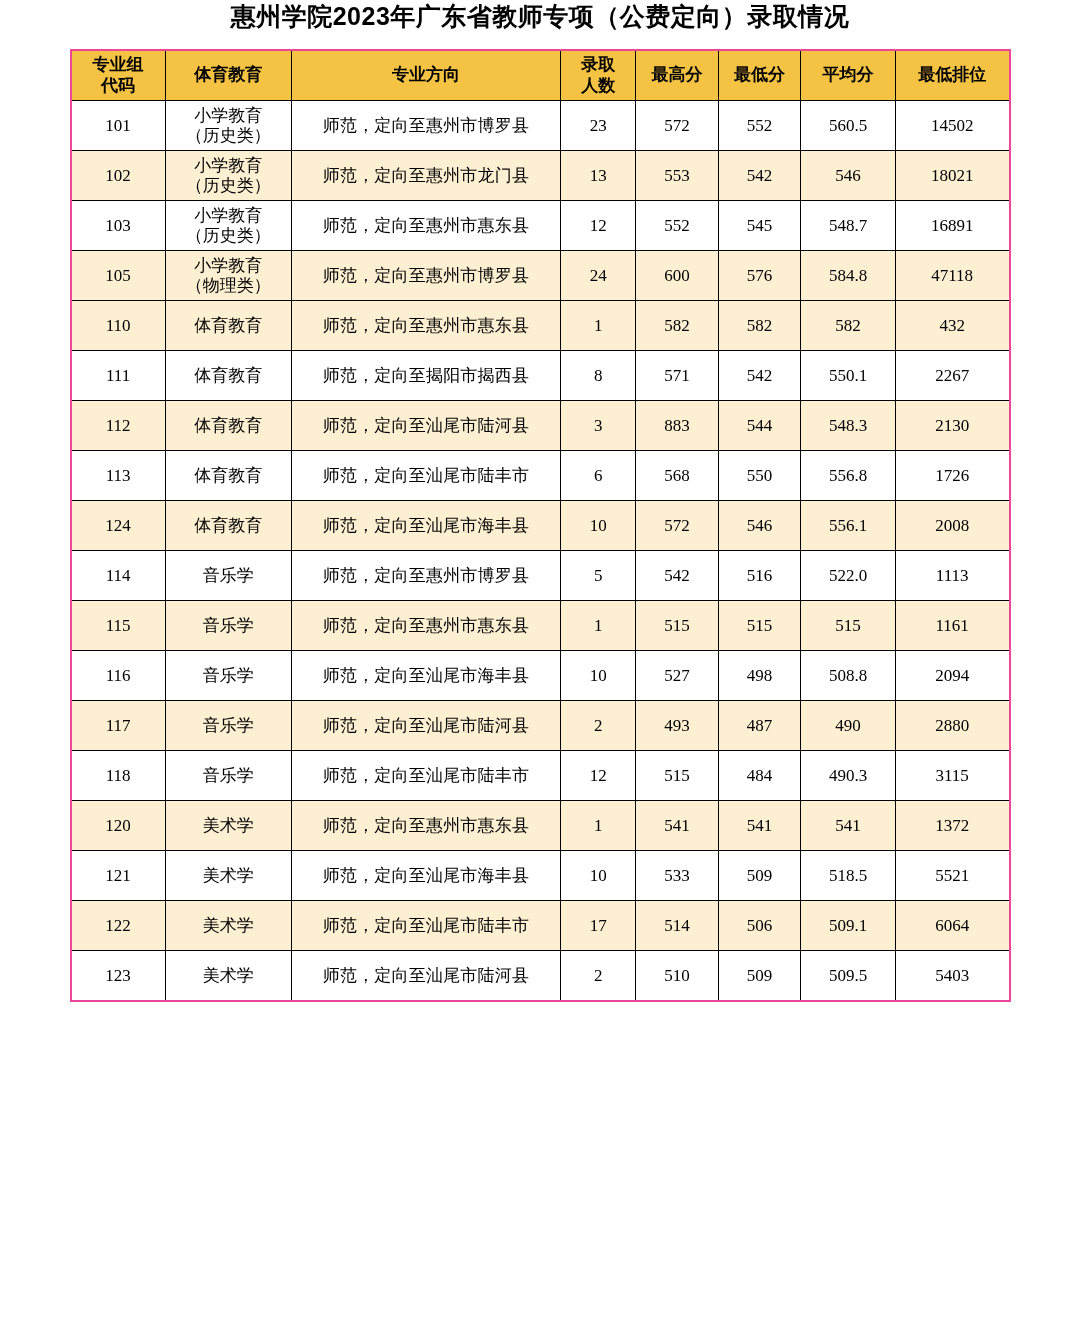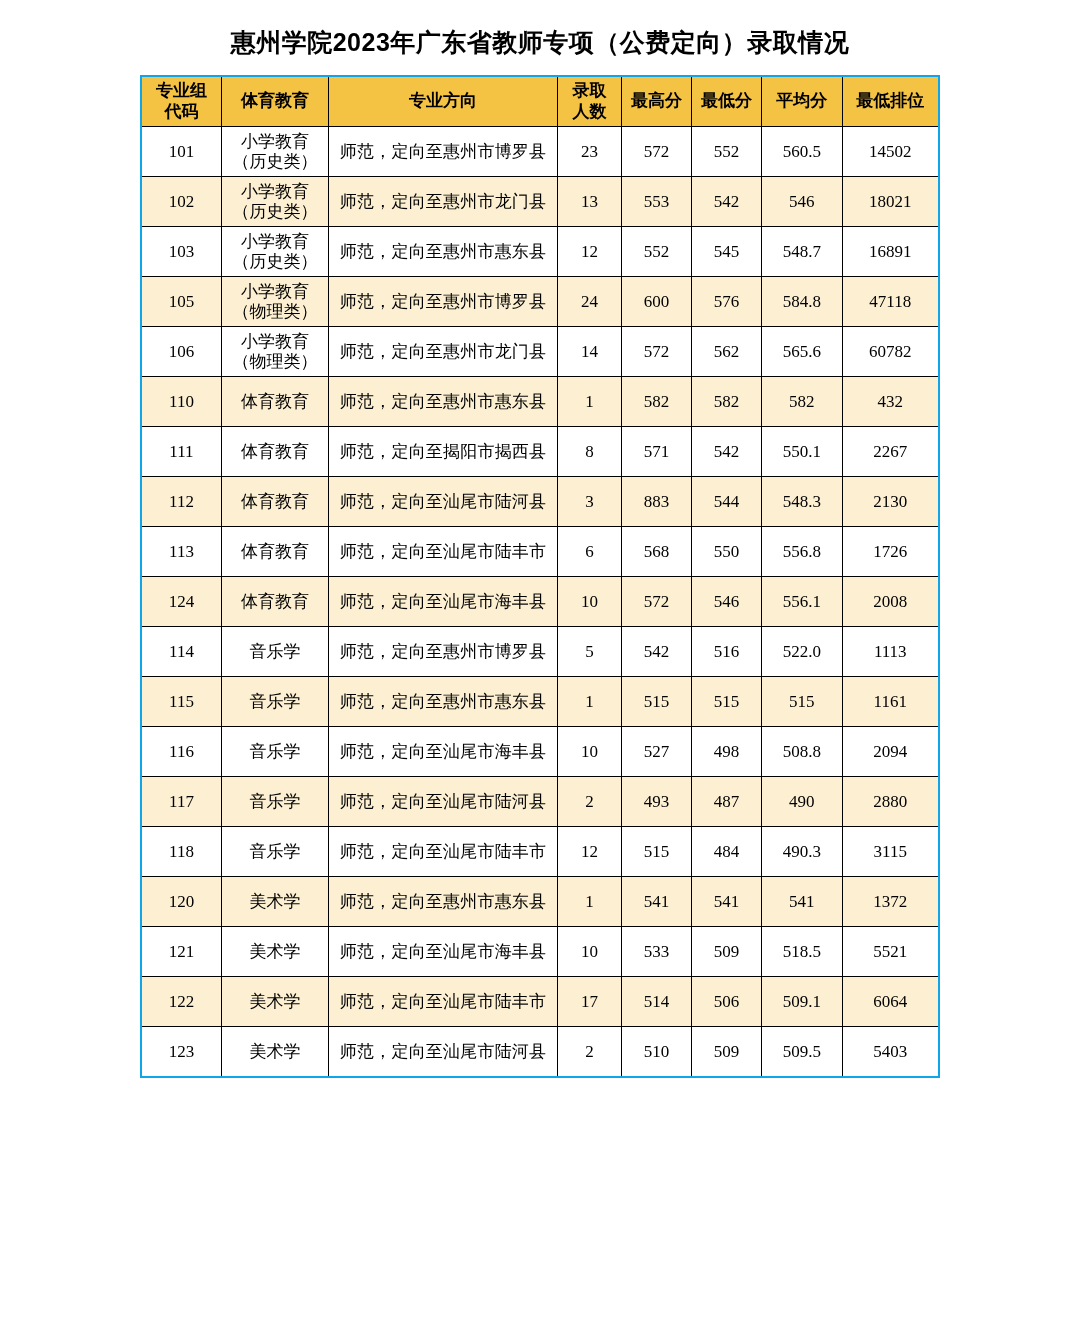--- a/index.html
+++ b/index.html
@@ -19,33 +19,32 @@
     height: 1317px;
     position: relative;
     box-sizing: border-box;
   }
   .doc-title {
     text-align: center;
     font-family: "Liberation Sans", sans-serif;
     font-weight: bold;
     font-size: 25px;
     letter-spacing: 0.5px;
-    padding-top: 26px;
     padding-bottom: 16px;
     color: #000;
   }
   .table-wrap {
     display: flex;
     justify-content: center;
   }
   table.data {
     border-collapse: collapse;
     table-layout: fixed;
-    width: 800px;
-    border: 2px solid #0ea5e9;
+    width: 941px;
+    border: 2px solid #ec4899;
   }
   table.data td, table.data th {
     border: 1px solid #000;
     text-align: center;
     vertical-align: middle;
     font-size: 17px;
     padding: 0;
     height: 49px;
     font-family: "Liberation Serif", "DejaVu Serif", serif;
   }
@@ -158,30 +157,20 @@
           <tr class="alt">
             <td>105</td>
             <td class="cell-major"><span>小学教育</span><span class="l2">（物理类）</span></td>
             <td class="cell-dir">师范，定向至惠州市博罗县</td>
             <td class="num">24</td>
             <td class="num">600</td>
             <td class="num">576</td>
             <td class="num">584.8</td>
             <td class="num">47118</td>
           </tr>
-          <tr>
-            <td>106</td>
-            <td class="cell-major"><span>小学教育</span><span class="l2">（物理类）</span></td>
-            <td class="cell-dir">师范，定向至惠州市龙门县</td>
-            <td class="num">14</td>
-            <td class="num">572</td>
-            <td class="num">562</td>
-            <td class="num">565.6</td>
-            <td class="num">60782</td>
-          </tr>
           <tr class="alt">
             <td>110</td>
             <td class="cell-major"><span>体育教育</span></td>
             <td class="cell-dir">师范，定向至惠州市惠东县</td>
             <td class="num">1</td>
             <td class="num">582</td>
             <td class="num">582</td>
             <td class="num">582</td>
             <td class="num">432</td>
           </tr>

